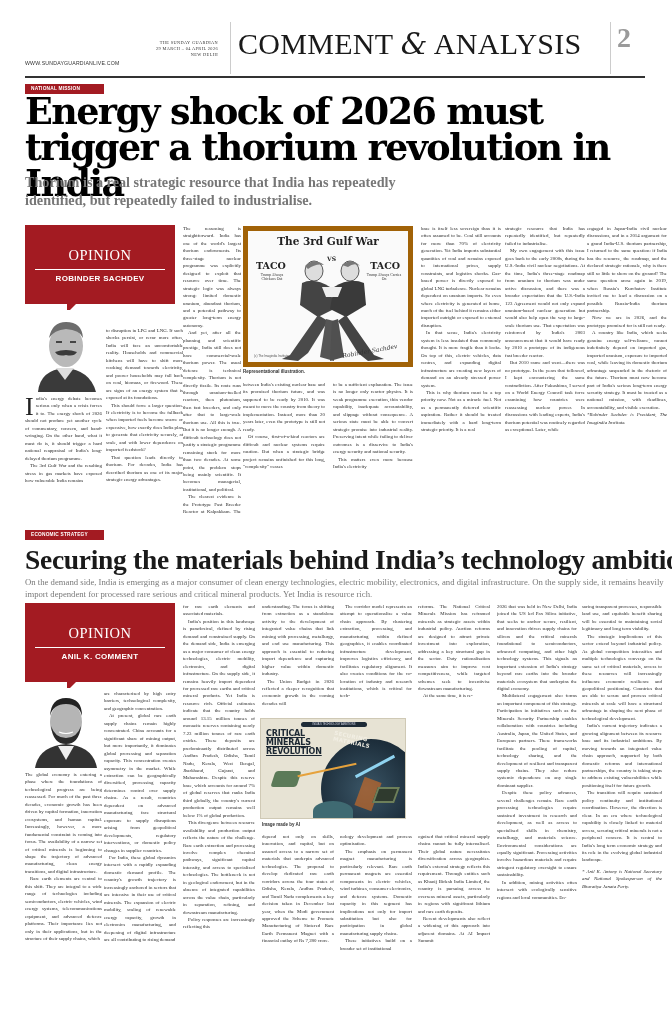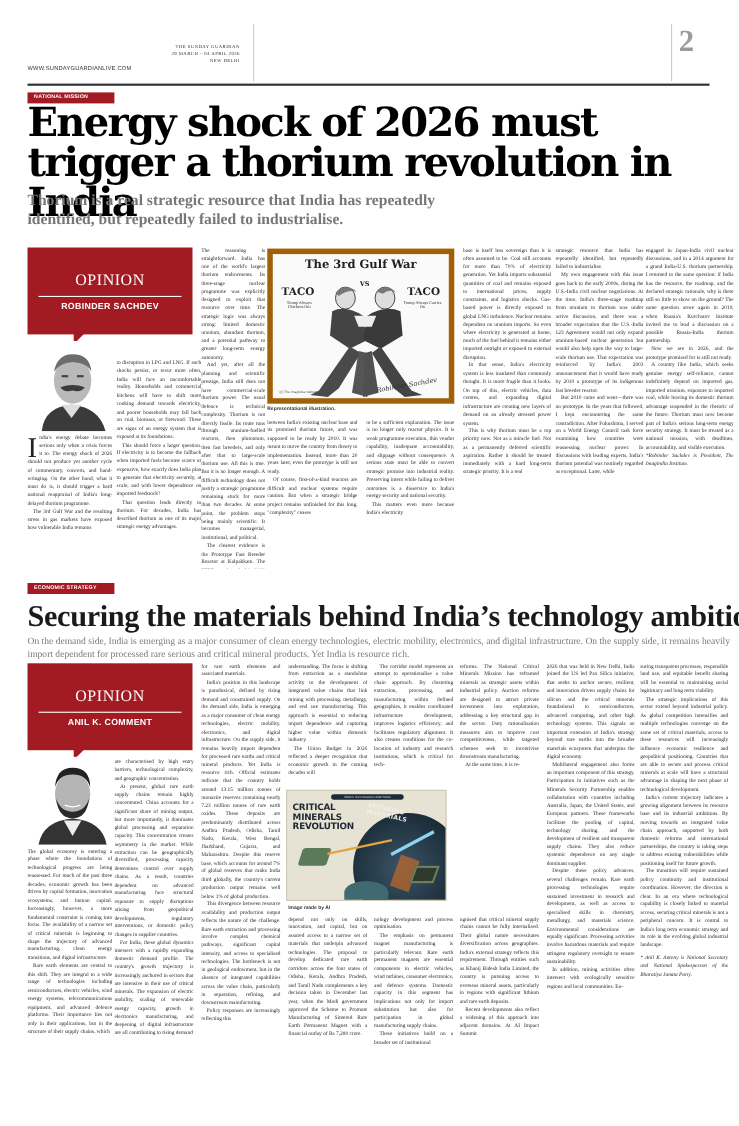--- a/index.html
+++ b/index.html
@@ -61,20 +61,21 @@
 <body>
 
 <div class="masthead">
   <div class="site-url">WWW.SUNDAYGUARDIANLIVE.COM</div>
   <div class="paper-meta">
     <div>THE SUNDAY GUARDIAN</div>
     <div>29 MARCH – 04 APRIL 2026</div>
     <div>NEW DELHI</div>
   </div>
   <div class="vrule1"></div>
+  <div class="section-title"><span>COMMENT </span><span class="amp">&amp;</span><span> ANALYSIS</span></div>
   <div class="vrule2"></div>
   <div class="page-num">2</div>
   <div class="top-rule"></div>
 </div>
 
 <div class="kicker" style="top:84px;">NATIONAL MISSION</div>
 <h1 class="headline1">Energy shock of 2026 must trigger a thorium revolution in India</h1>
 <div class="standfirst1">Thorium is a real strategic resource that India has repeatedly identified, but repeatedly failed to industrialise.</div>
 
 <div class="opinion-box" style="top:225px; height:79px;">
@@ -210,21 +211,21 @@
 <div class="col" style="left:418px; top:603px; width:72px; height:112px;">
   <p class="first">reforms. The National Critical Minerals Mission has reframed minerals as strategic assets within industrial policy. Auction reforms are designed to attract private investment into exploration, addressing a key structural gap in the sector. Duty rationalisation measures aim to improve cost competitiveness, while targeted schemes seek to incentivise downstream manufacturing.</p>
   <p>At the same time, it is re-</p>
 </div>
 
 <div class="illus2">
   <div class="globe"></div>
   <div class="arc">SECURING MATERIALS</div>
   <div class="banner">INDIA'S TECHNOLOGY AMBITIONS</div>
   <div class="t1">
-      <span style="display:block; width:82px;">CRITICAL MINERALS REVOLUTION</span>
+      <span style="display:block; width:82px;text-decoration:underline;">CRITICAL MINERALS REVOLUTION</span>
     </div>
   <div class="car"></div>
   <div class="beam"></div>
   <div class="beam2"></div>
   <div class="mine"></div>
   <div class="chip"></div>
   <div class="wind"></div>
 </div>
 <div class="caption" style="left:262px; top:822px;">Image made by AI</div>
 

